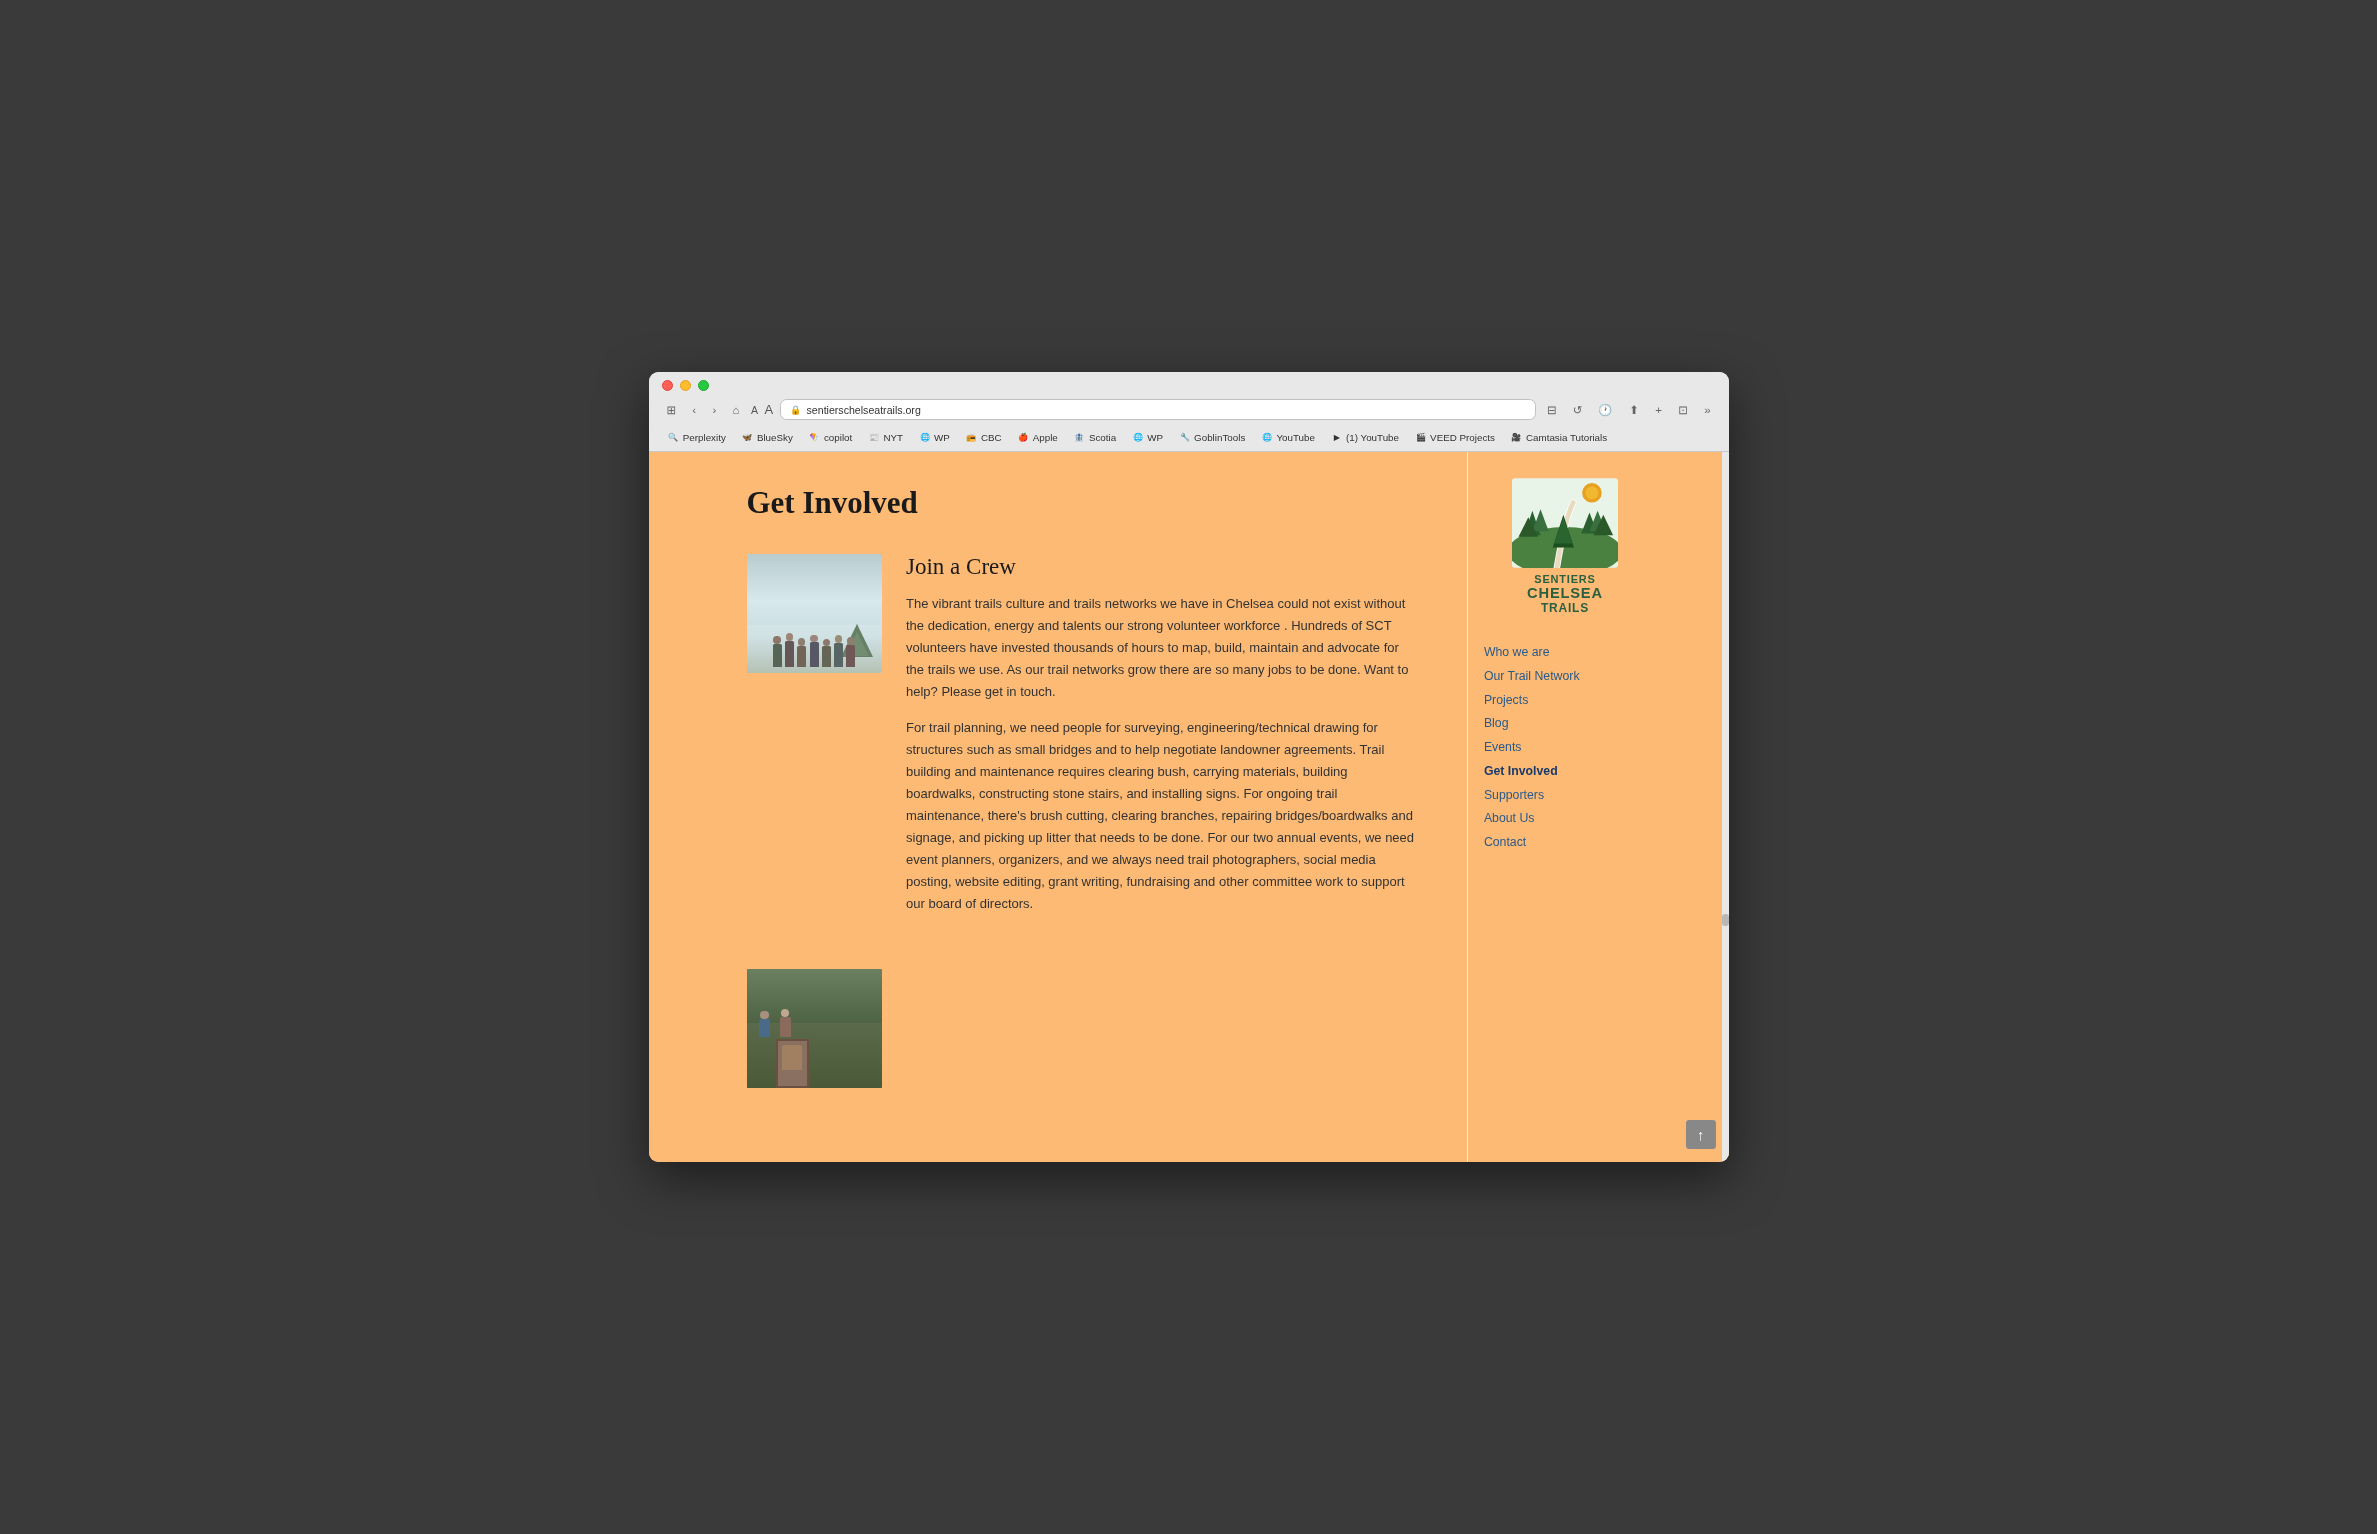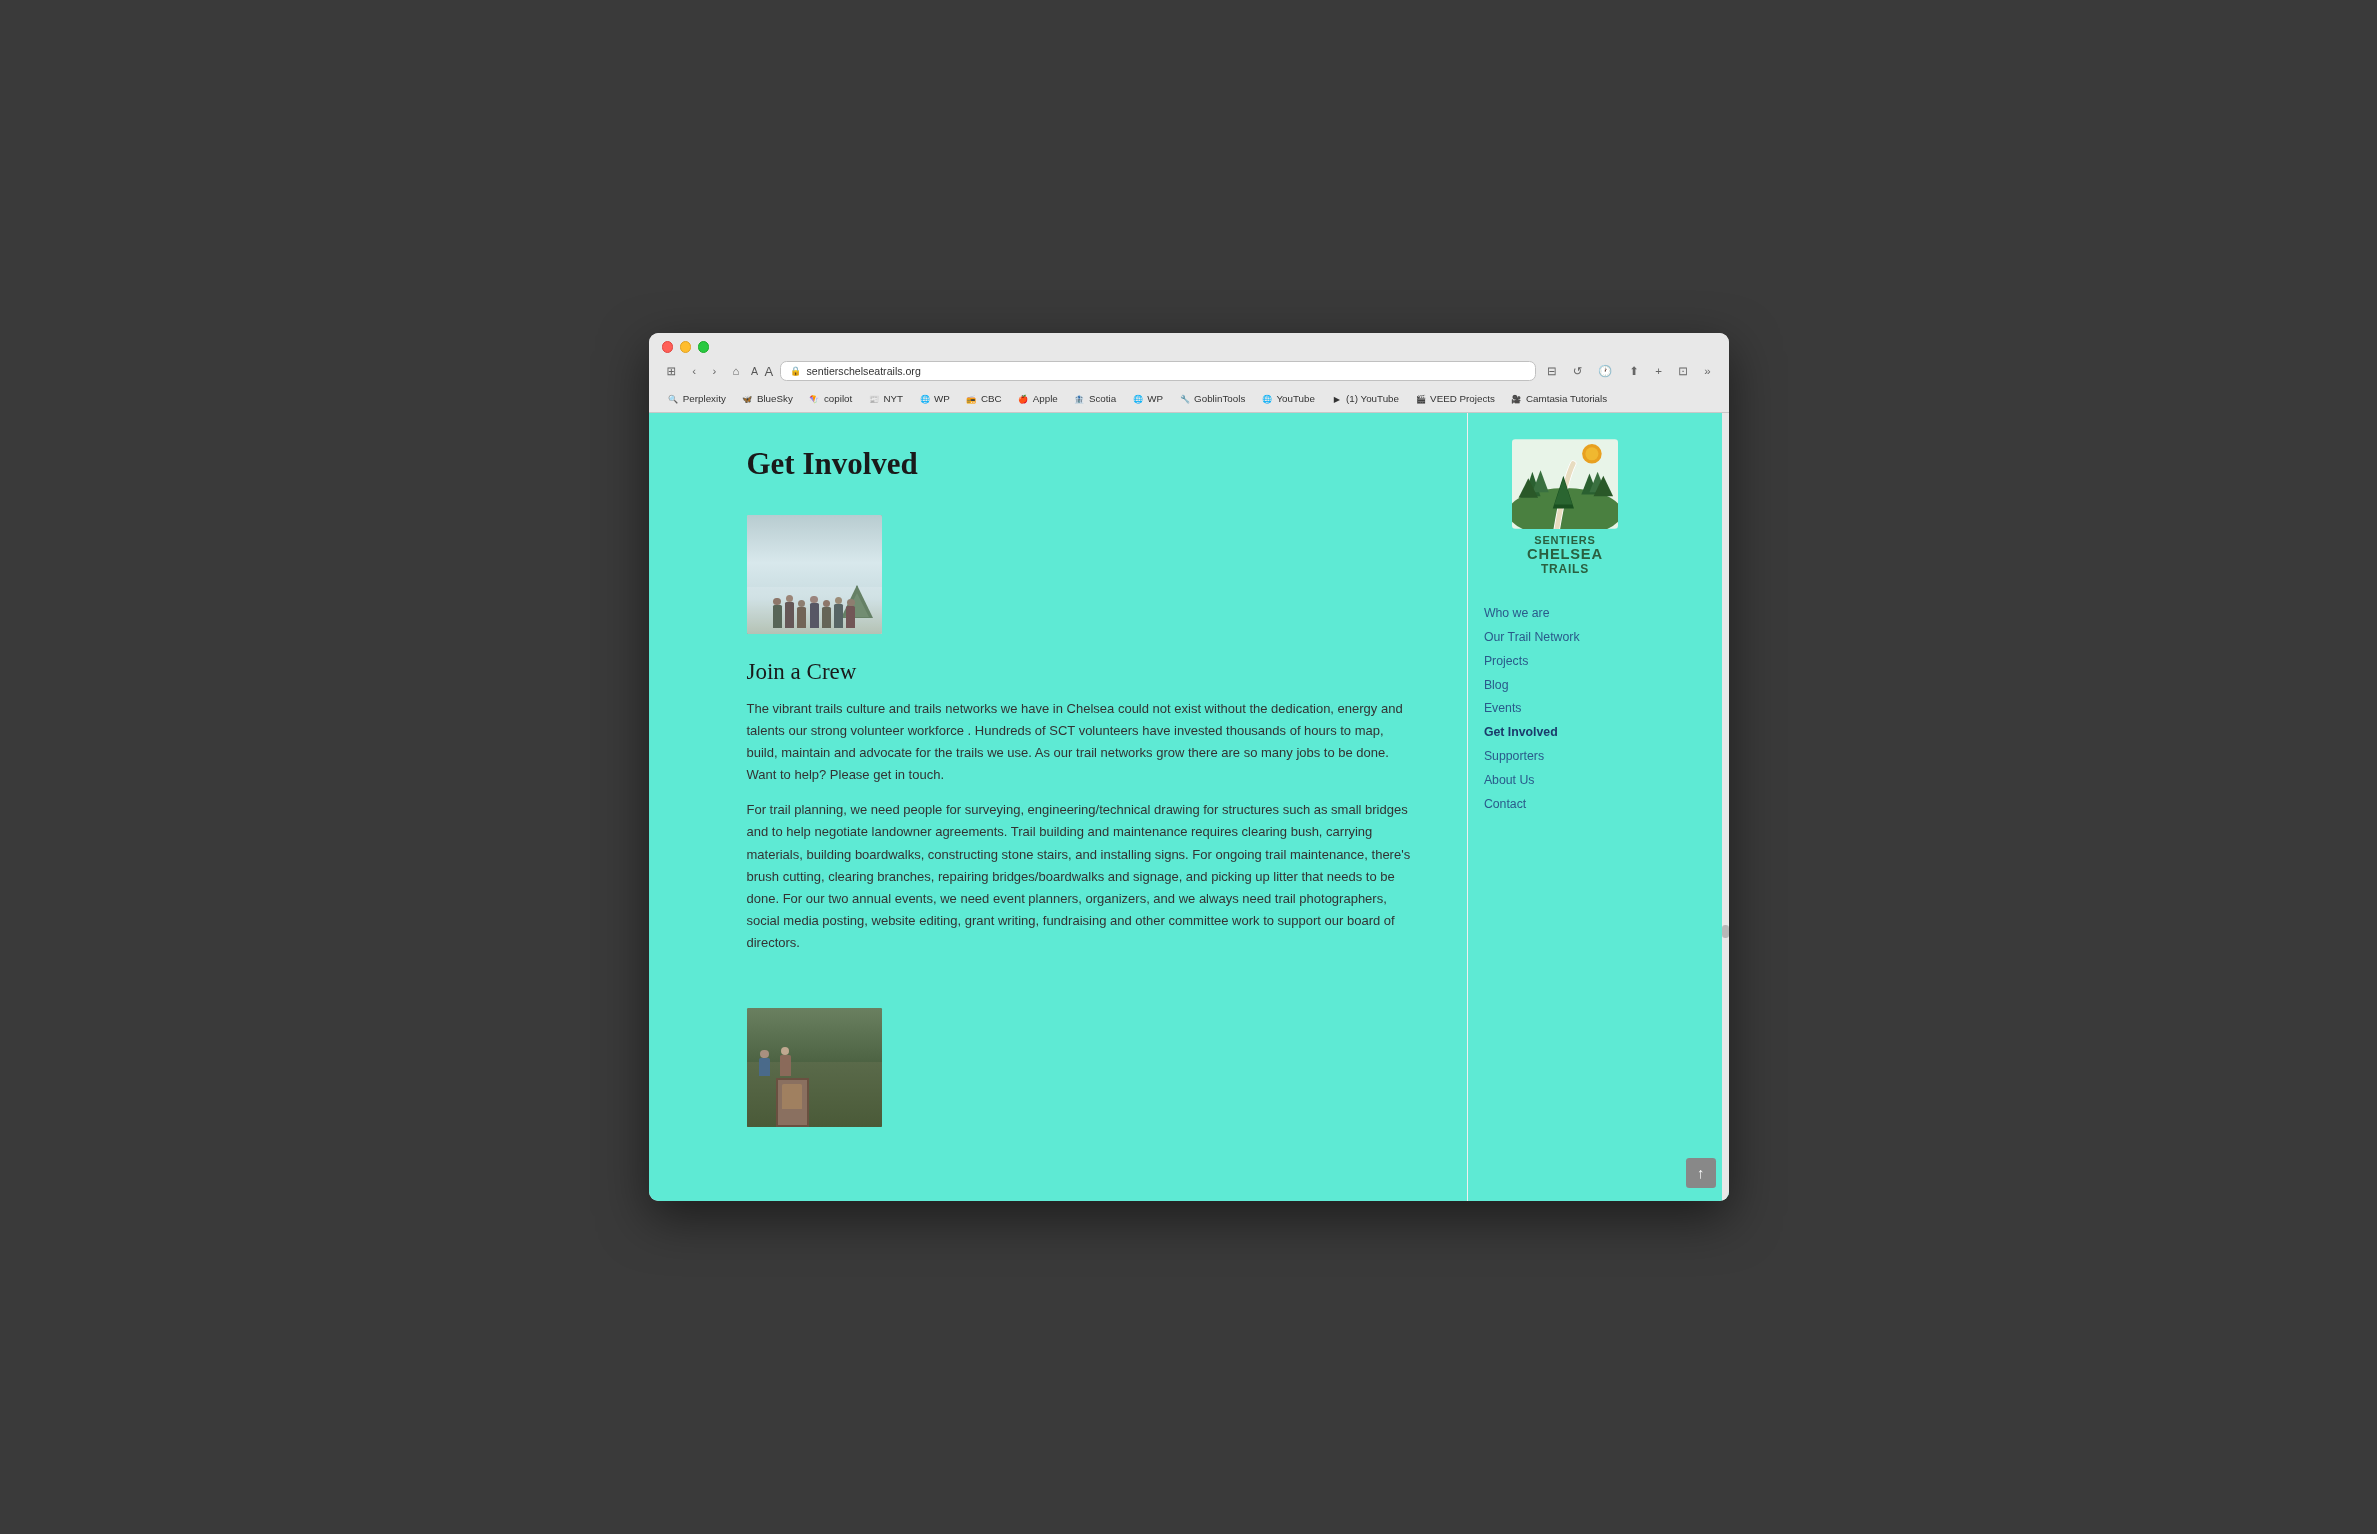--- a/index.html
+++ b/index.html
@@ -103,39 +103,38 @@
     .tab-title-row {
       background: #e0e0e0;
       padding: 4.9px 13px;
       font-size: 9.8px;
       color: #444;
       text-align: center;
       border-bottom: 0.8px solid #c8c8c8;
     }
     
     .page-content {
-      background: #5eead4;
+      background: #fdba74;
       display: flex;
       min-height: 556px;
     }
     .main-content {
       flex: 1;
       padding: 33px 49px 33px 98px;
       max-width: 818px;
     }
     .page-title {
       font-size: 31px;
       font-weight: 700;
       color: #1a1a1a;
       margin-bottom: 33px;
       font-family: Georgia, 'Times New Roman', serif;
     }
     .section {
       margin-bottom: 41px;
-      flex-direction: column;
     }
     .section-with-image {
       display: flex;
       gap: 24.5px;
       align-items: flex-start;
     }
     .section-image {
       width: 135px;
       height: 119px;
       flex-shrink: 0;

